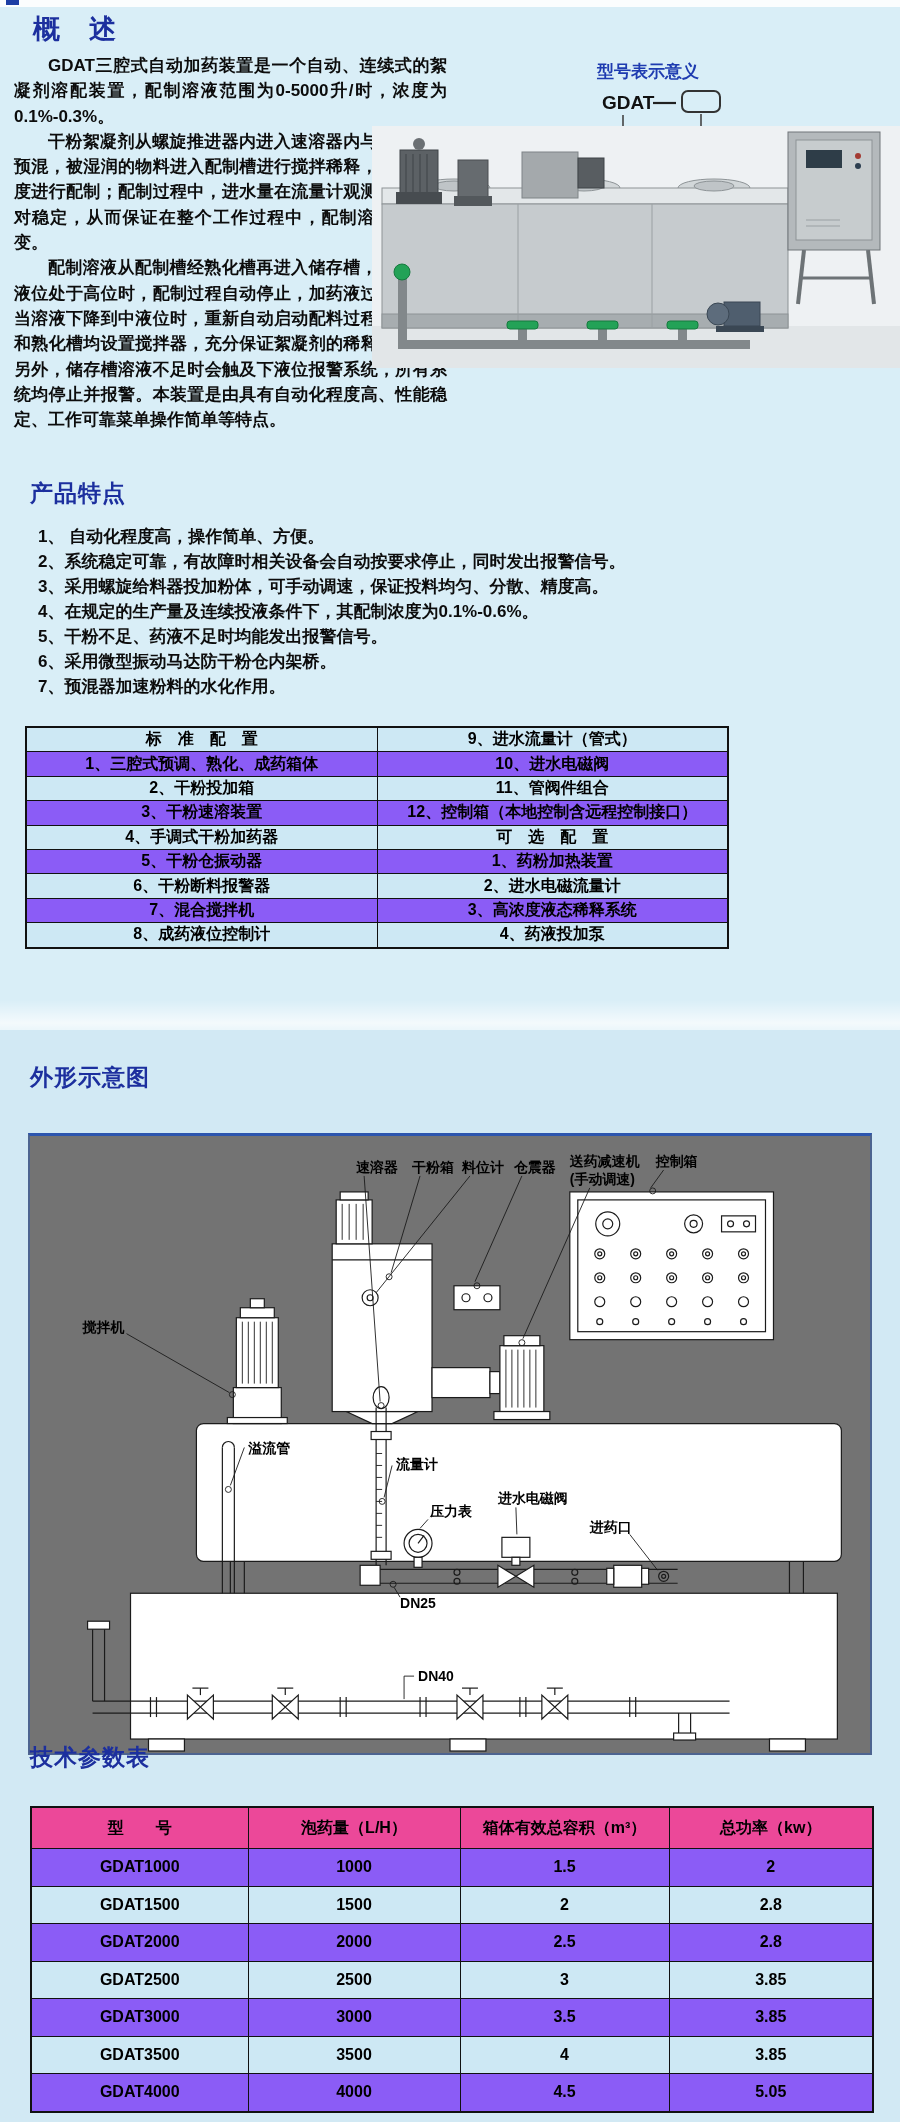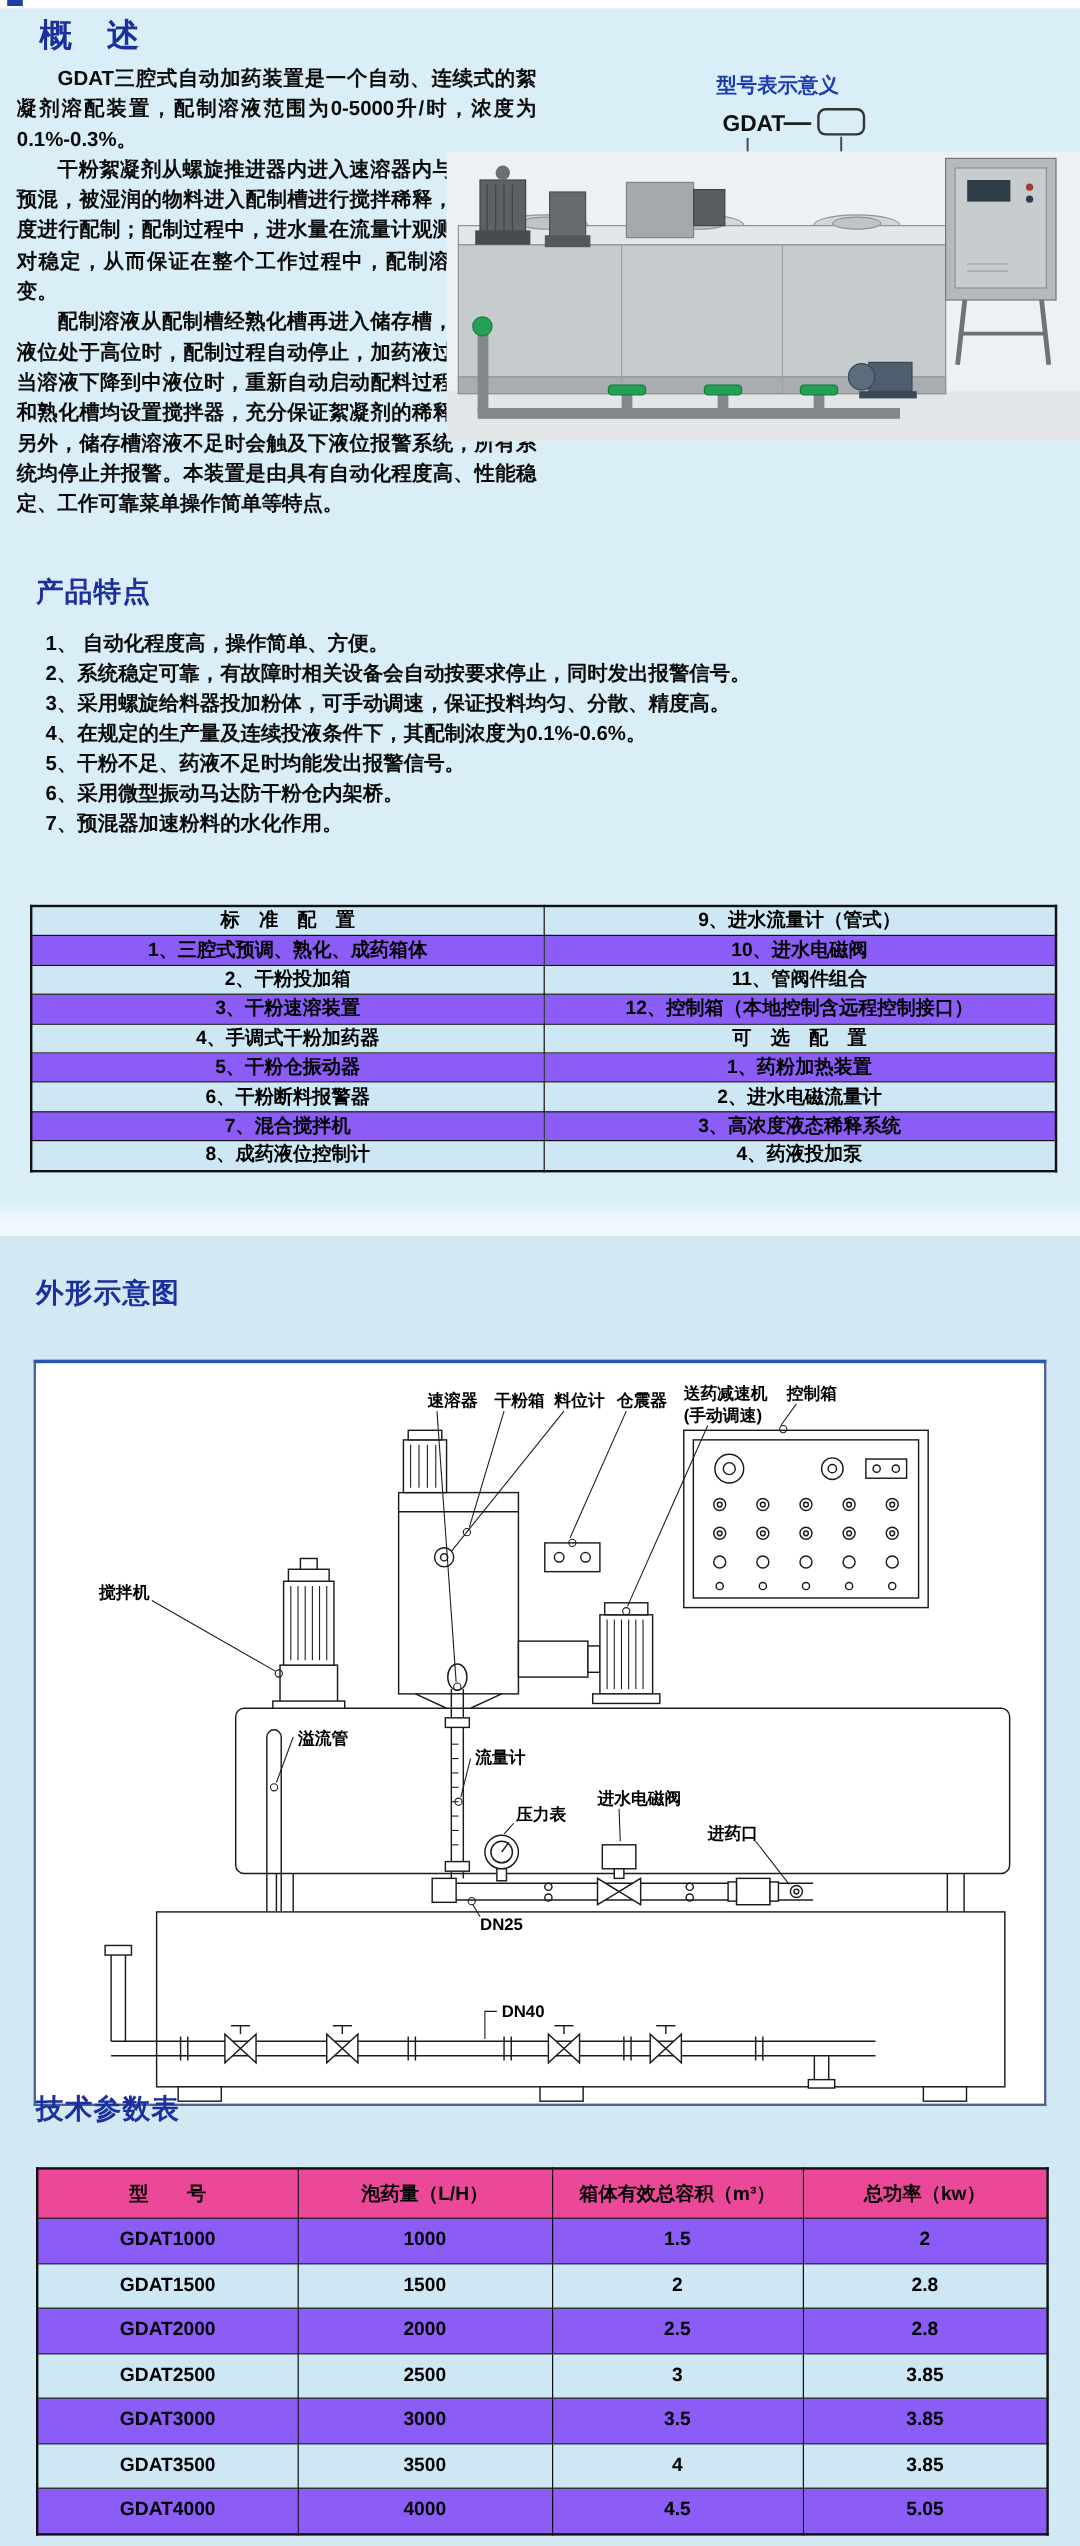--- a/index.html
+++ b/index.html
@@ -16,27 +16,27 @@
   #t-config{left:34px;top:720px;font-size:23px;margin-top:46px;}
   #t-outline{left:30px;top:1062px;font-size:23px;}
   #t-tech{left:30px;top:1742px;font-size:23px;}
   .overview{position:absolute;left:14px;top:53px;width:433px;font-size:17px;line-height:25.3px;
         font-weight:600;text-align:justify;}
   .overview p{margin:0;text-indent:2em;}
   .model-diagram{position:absolute;left:560px;top:56px;width:340px;height:120px;}
   .product-photo{position:absolute;left:372px;top:126px;width:528px;height:242px;}
   .features{position:absolute;left:38px;top:524px;width:840px;font-size:17px;font-weight:600;line-height:25px;}
   .features div{height:25px;white-space:nowrap;}
-  table.cfg{position:absolute;left:25px;top:754px;width:856px;border-collapse:collapse;table-layout:fixed;
+  table.cfg{position:absolute;left:25px;top:726px;width:704px;border-collapse:collapse;table-layout:fixed;
         border:2.5px solid #111;}
   table.cfg td{border:1.6px solid #111;height:23.4px;text-align:center;vertical-align:middle;
         font-size:16px;font-weight:bold;color:#000;padding:0;overflow:hidden;white-space:nowrap;}
   .row-deep td{background:#cde8f4;}
   .row-light td{background:#8b5cf6;}
-  .outline-panel{position:absolute;left:28px;top:1133px;width:844px;height:622px;background:#ffffff;
+  .outline-panel{position:absolute;left:28px;top:1133px;width:844px;height:622px;background:#737373;
         border:2px solid #4d6490;border-top:3px solid #2c55ae;box-sizing:border-box;}
   .outline-panel svg{width:100%;height:100%;display:block;}
   table.tech{position:absolute;left:30px;top:1806px;width:842px;border-collapse:collapse;table-layout:fixed;
         border:2.5px solid #111;}
   table.tech th,table.tech td{border:1.6px solid #111;text-align:center;vertical-align:middle;
         font-size:16px;font-weight:bold;color:#000;padding:0;}
   table.tech th{height:40px;background:#ec4899;}
   table.tech td{height:36.5px;}
   
   .ln{stroke:#1b1b1b;stroke-width:1.2;fill:none;}

